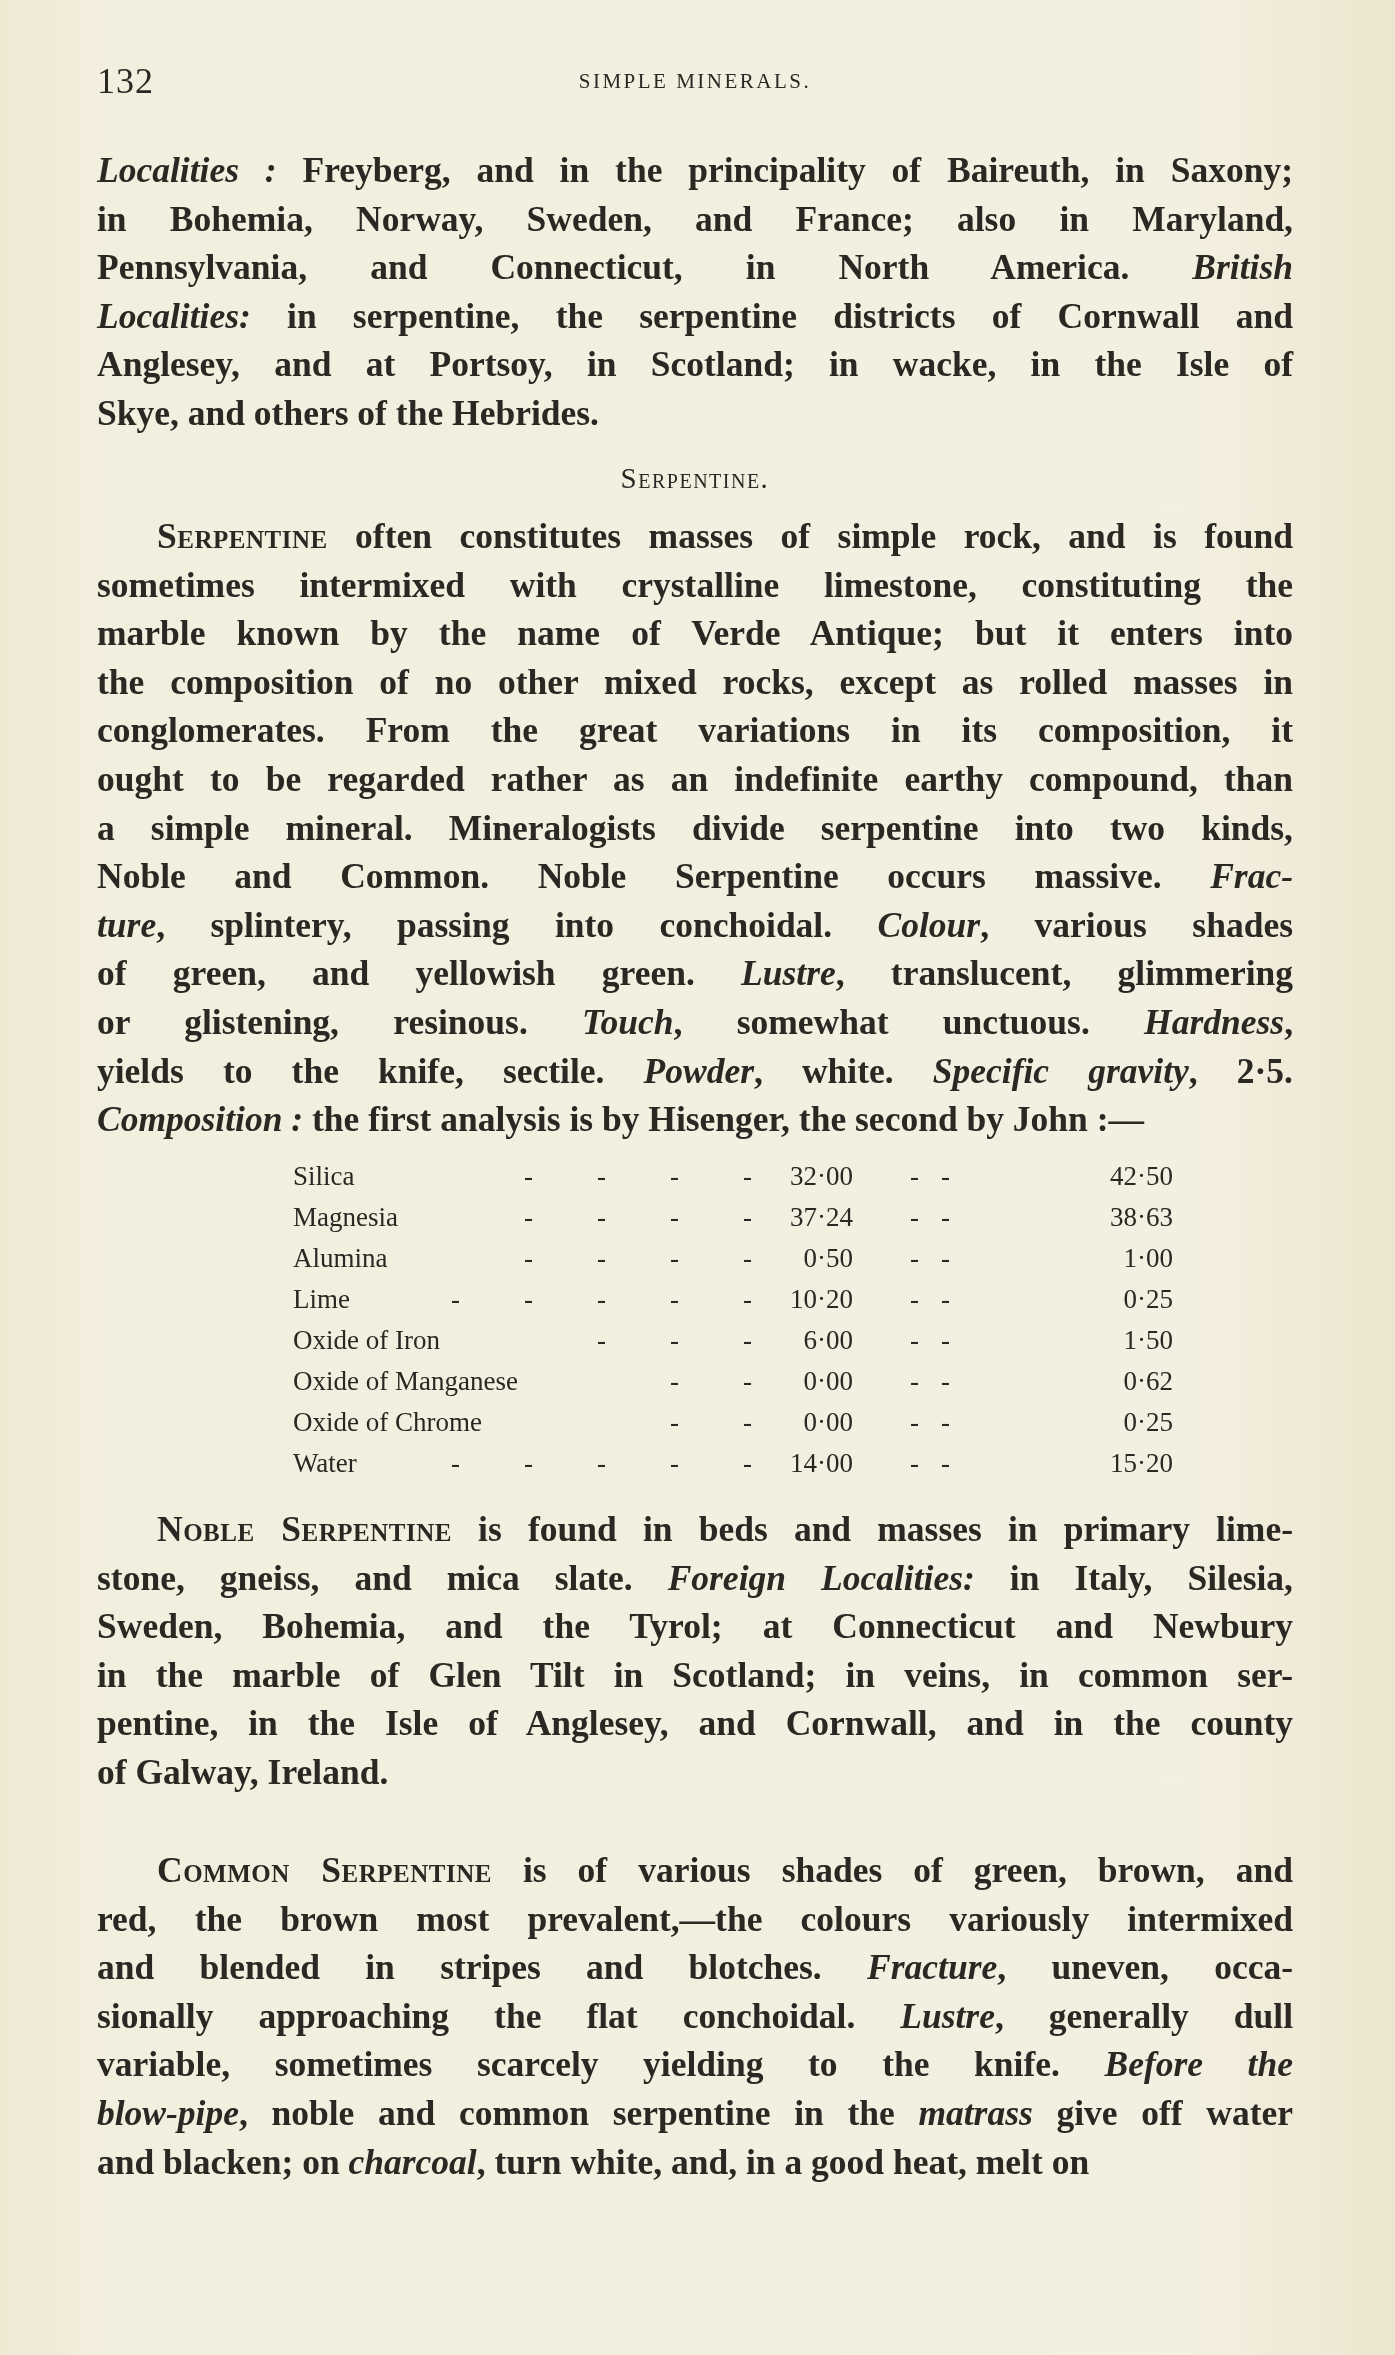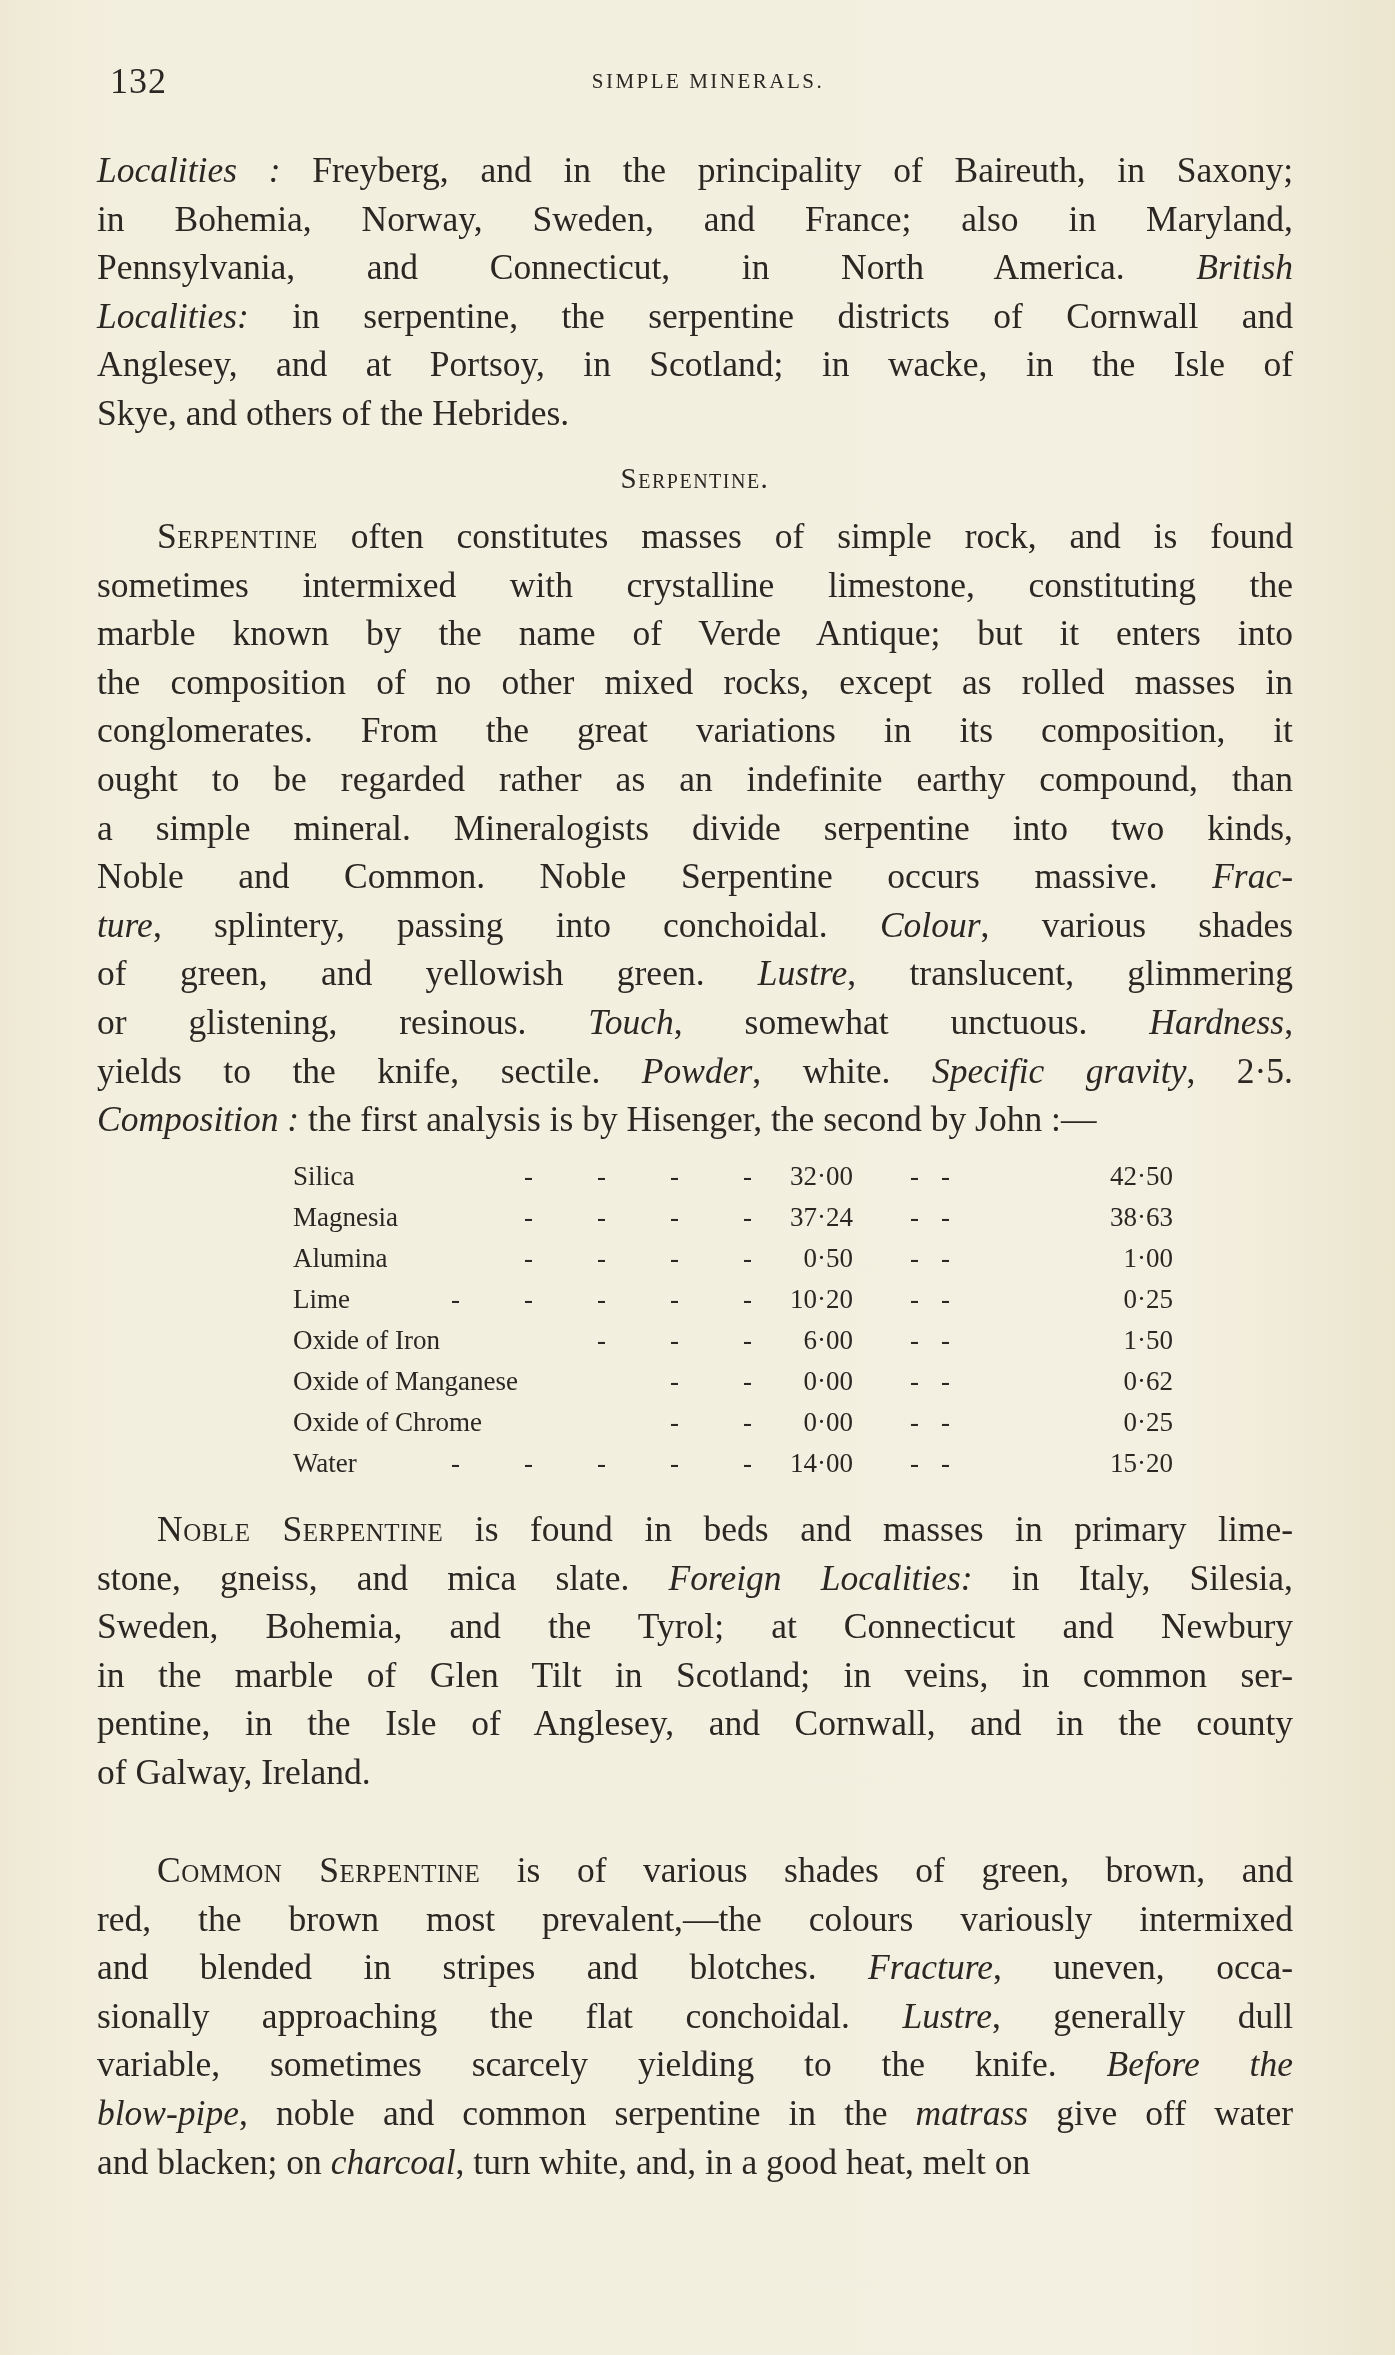--- a/index.html
+++ b/index.html
@@ -5,25 +5,25 @@
   html, body { margin: 0; padding: 0; }
   body {
     width: 1395px; height: 2355px; overflow: hidden;
     background: #f2eedd;
     background-image: linear-gradient(90deg, #efe9d4 0%, #f3efdf 8%, #f4f0e1 85%, #ece6cf 100%);
     color: #2b2723;
     font-family: "Liberation Serif", "DejaVu Serif", serif;
     position: relative;
   }
   .page { position: absolute; left: 97px; top: 0; width: 1196px; }
-  .running-head { position: absolute; top: 60px; left: 13px; width: 1196px; height: 40px; }
+  .running-head { position: absolute; top: 60px; left: 0; width: 1196px; height: 40px; }
   .page-number { position: absolute; left: 0; top: 0; font-size: 36px; letter-spacing: 1px; }
   .running-title { position: absolute; left: 0; width: 100%; text-align: center; top: 9px; font-size: 21px; letter-spacing: 2.5px; }
   .text-block { position: absolute; left: 0; width: 1196px; font-size: 35.5px; line-height: 48.6px; text-align: justify; }
-  .line { display: block; text-align: justify; text-align-last: justify; white-space: nowrap; }
+  .line { display: block; text-align: justify; text-align-last: justify; white-space: nowrap; font-weight: bold; }
   .line.last { text-align-last: left; }
   .sc { font-variant: small-caps; letter-spacing: 0.5px; }
   i, .it { font-style: italic; }
   .section-heading { position: absolute; left: 0; width: 1196px; text-align: center; font-size: 29px; font-variant: small-caps; letter-spacing: 1.5px; }
   .comp-table { position: absolute; left: 196px; width: 880px; font-size: 27px; }
   .comp-row { position: relative; height: 41px; line-height: 41px; }
   .comp-name { position: absolute; left: 0; }
   .dot { position: absolute; top: 0; }
   .comp-v1 { position: absolute; right: 320px; text-align: center; }
   .comp-sep { position: absolute; left: 617px; letter-spacing: 22px; }

